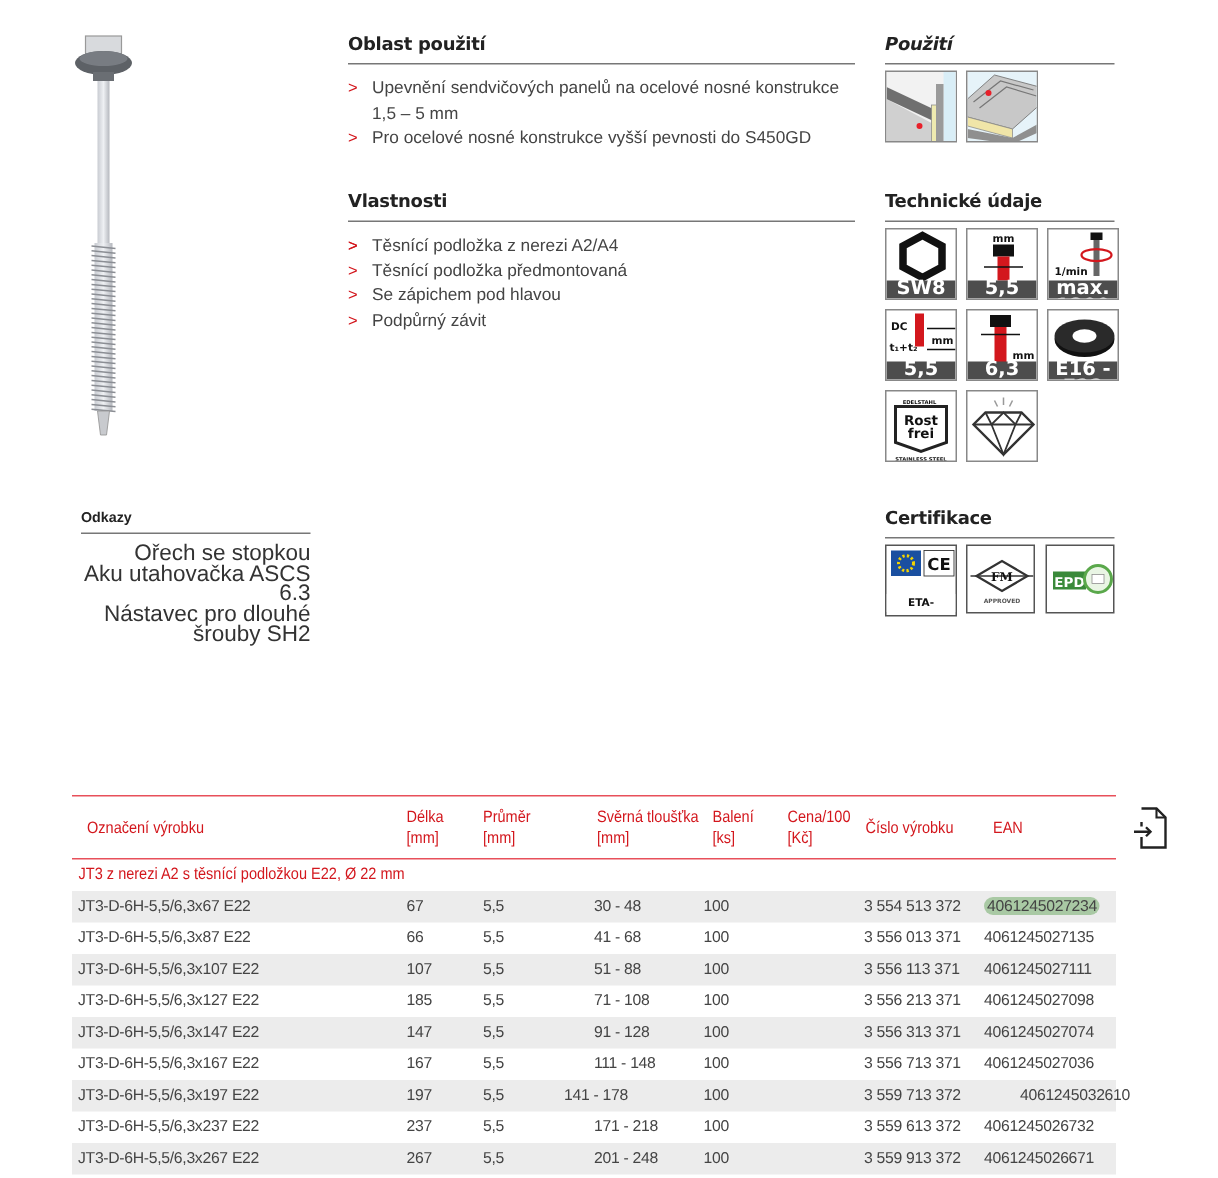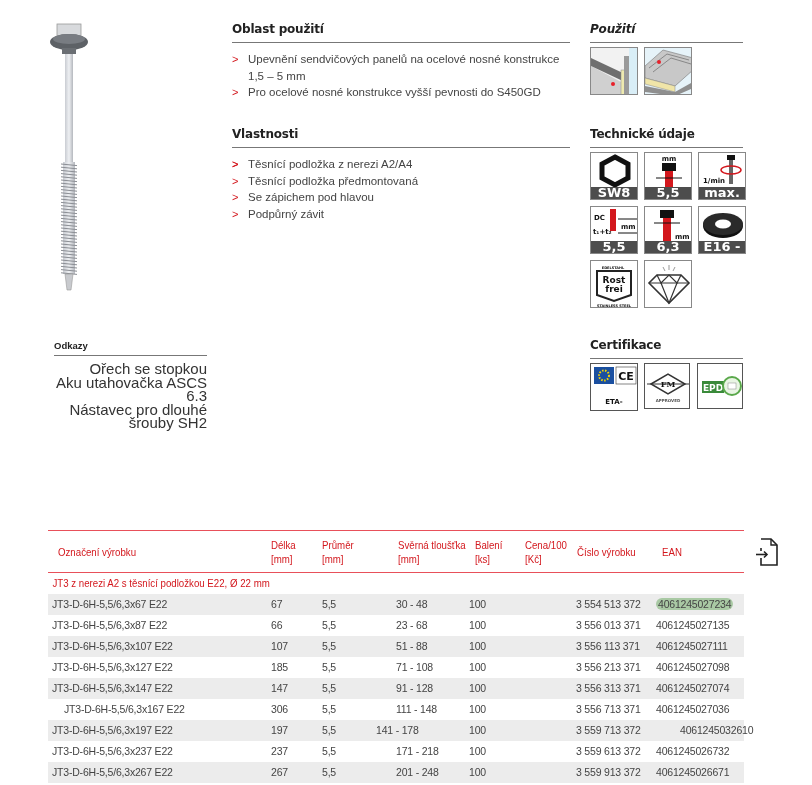--- a/index.html
+++ b/index.html
@@ -308,21 +308,21 @@
         <span class="c" style="left: 348px;">30 - 48</span>
         <span class="c" style="left: 421px;">100</span>
         <span class="c" style="left: 477px;"></span>
         <span class="c" style="left: 528px;">3 554 513 372</span>
         <span class="c" style="left: 608px;"><span class="ean-hl">4061245027234</span></span>
       </div>
       <div class="row">
         <span class="c" style="left: 4px;">JT3-D-6H-5,5/6,3x87 E22</span>
         <span class="c" style="left: 223px;">66</span>
         <span class="c" style="left: 274px;">5,5</span>
-        <span class="c" style="left: 348px;">23 - 68</span>
+        <span class="c" style="left: 348px;">41 - 68</span>
         <span class="c" style="left: 421px;">100</span>
         <span class="c" style="left: 477px;"></span>
         <span class="c" style="left: 528px;">3 556 013 371</span>
         <span class="c" style="left: 608px;">4061245027135</span>
       </div>
       <div class="row odd">
         <span class="c" style="left: 4px;">JT3-D-6H-5,5/6,3x107 E22</span>
         <span class="c" style="left: 223px;">107</span>
         <span class="c" style="left: 274px;">5,5</span>
         <span class="c" style="left: 348px;">51 - 88</span>
@@ -345,22 +345,22 @@
         <span class="c" style="left: 4px;">JT3-D-6H-5,5/6,3x147 E22</span>
         <span class="c" style="left: 223px;">147</span>
         <span class="c" style="left: 274px;">5,5</span>
         <span class="c" style="left: 348px;">91 - 128</span>
         <span class="c" style="left: 421px;">100</span>
         <span class="c" style="left: 477px;"></span>
         <span class="c" style="left: 528px;">3 556 313 371</span>
         <span class="c" style="left: 608px;">4061245027074</span>
       </div>
       <div class="row">
-        <span class="c" style="left: 16px;">JT3-D-6H-5,5/6,3x167 E22</span>
-        <span class="c" style="left: 223px;">306</span>
+        <span class="c" style="left: 4px;">JT3-D-6H-5,5/6,3x167 E22</span>
+        <span class="c" style="left: 223px;">167</span>
         <span class="c" style="left: 274px;">5,5</span>
         <span class="c" style="left: 348px;">111 - 148</span>
         <span class="c" style="left: 421px;">100</span>
         <span class="c" style="left: 477px;"></span>
         <span class="c" style="left: 528px;">3 556 713 371</span>
         <span class="c" style="left: 608px;">4061245027036</span>
       </div>
       <div class="row odd">
         <span class="c" style="left: 4px;">JT3-D-6H-5,5/6,3x197 E22</span>
         <span class="c" style="left: 223px;">197</span>

